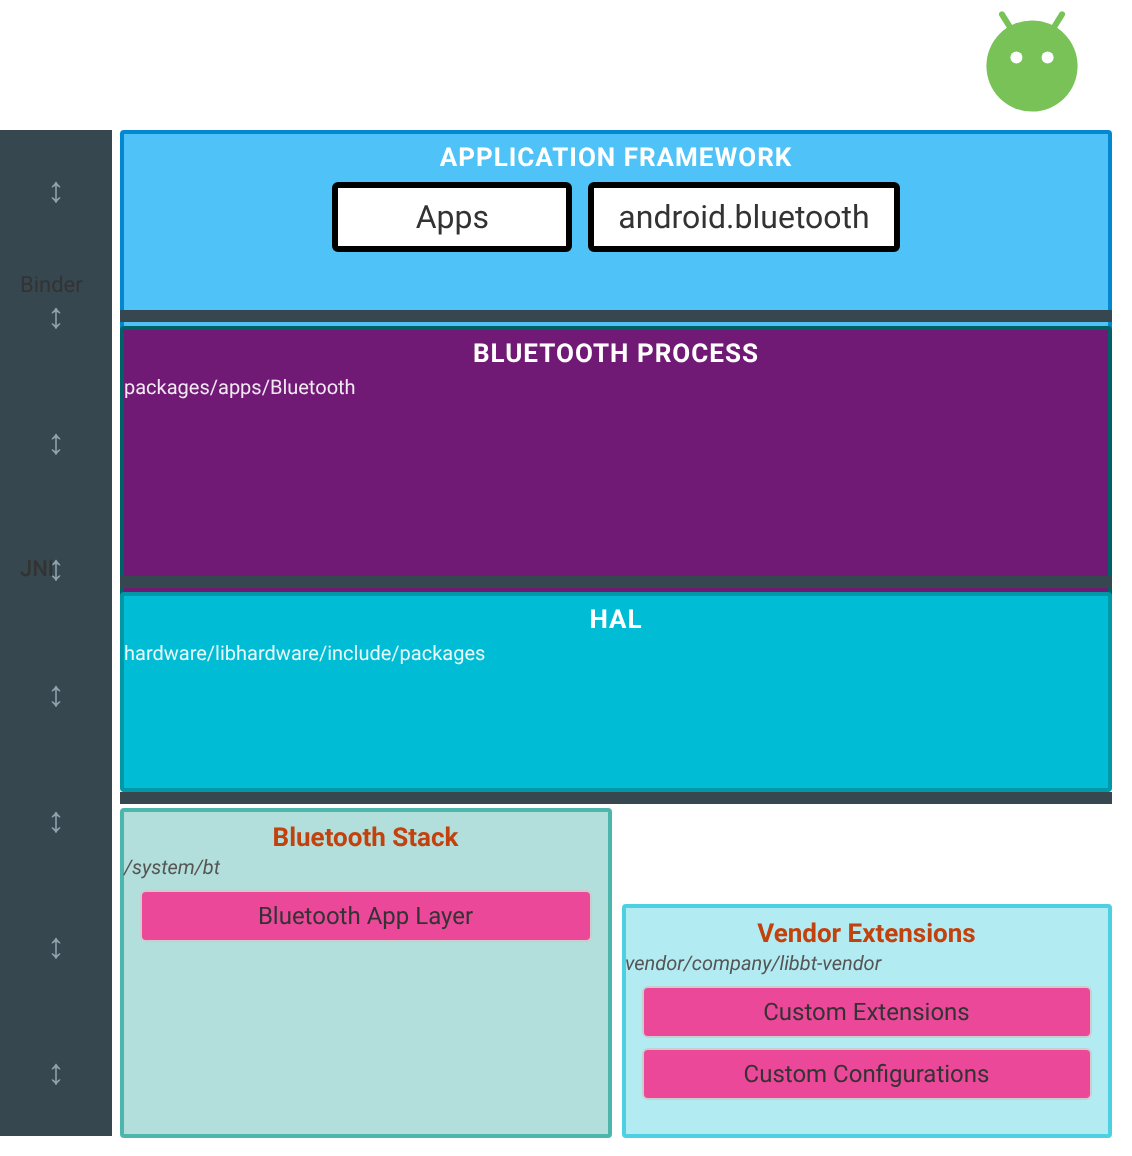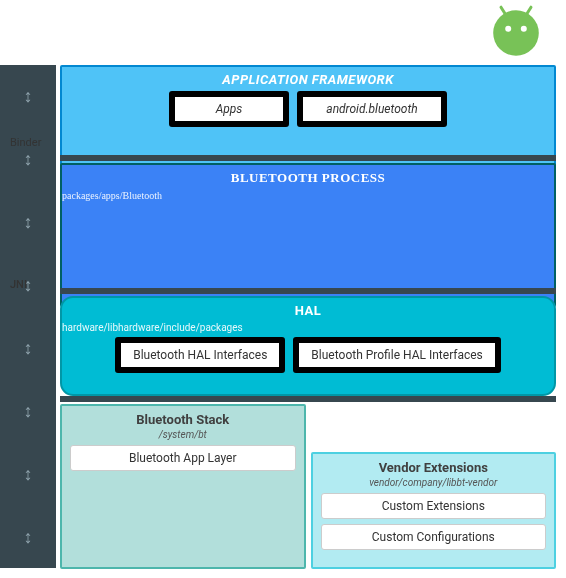--- a/index.html
+++ b/index.html
@@ -55,82 +55,80 @@
       right: 10px;
     }
 
     
     .app-framework {
       top: 65px;
       height: 108px;
       background: #4fc3f7;
       border: 2px solid #0288d1;
       border-radius: 2px;
-      font-style: italic;
     }
 
     .section-title {
       text-align: center;
       font-size: 13px;
       font-weight: bold;
       color: #fff;
       padding: 5px 0 4px 0;
       letter-spacing: 0.5px;
     }
 
     .section-boxes {
       display: flex;
       gap: 8px;
       padding: 0 10px;
       justify-content: center;
     }
 
     .box {
       background: #fff;
-      border: 6px solid #000000;
+      border: 3px solid #000000;
       border-radius: 3px;
       padding: 5px 12px;
-      font-size: 12px;
+      font-size: 16px;
       color: #333;
       text-align: center;
       min-width: 120px;
     }
 
     .box-wide {
       min-width: 150px;
     }
 
     
     .bt-process {
       top: 163px;
       height: 144px;
-      background: #3b82f6;
+      background: #701a75;
       border: 2px solid #006064;
       border-radius: 2px;
-      font-family: Liberation Serif, serif;
     }
 
     .bt-process .section-title {
       color: #fff;
     }
 
     .subtitle {
       text-align: left;
       font-size: 10px;
       color: rgba(255,255,255,0.9);
       margin-bottom: 4px;
     }
 
     
     .hal-section {
       top: 296px;
       height: 100px;
       background: #00bcd4;
       border: 2px solid #0097a7;
-      border-radius: 13px;
+      border-radius: 2px;
     }
 
     .hal-section .section-title {
       color: #fff;
     }
 
     
     .bottom-row {
       position: absolute;
       top: 404px;
@@ -154,34 +152,34 @@
       background: #b2ebf2;
       border: 2px solid #4dd0e1;
       border-radius: 2px;
       margin-top: 48px;
     }
 
     .bottom-section-title {
       text-align: center;
       font-size: 13px;
       font-weight: bold;
-      color: #404040;
+      color: #c2410c;
       padding: 6px 0 2px 0;
     }
 
     .bottom-subtitle {
-      text-align: center;
+      text-align: left;
       font-size: 10px;
       color: #555;
       margin-bottom: 5px;
       font-style: italic;
     }
 
     .bottom-box {
-      background: #ffffff;
+      background: #ec4899;
       border: 1px solid #ccc;
       border-radius: 3px;
       padding: 5px 6px;
       font-size: 12px;
       color: #333;
       text-align: center;
       margin: 0 8px 5px 8px;
     }
 
     
@@ -266,24 +264,20 @@
   <div class="section bt-process">
     <div class="section-title">BLUETOOTH PROCESS</div>
     <div class="subtitle">packages/apps/Bluetooth</div>
   </div>
 
   <div class="divider-line divider-2"></div>
 
   <div class="section hal-section">
     <div class="section-title">HAL</div>
     <div class="subtitle">hardware/libhardware/include/packages</div>
-    <div class="section-boxes">
-      <div class="box">Bluetooth HAL Interfaces</div>
-      <div class="box">Bluetooth Profile HAL Interfaces</div>
-    </div>
   </div>
 
   <div class="divider-line divider-3"></div>
 
   <div class="bottom-row">
 
     <div class="bt-stack">
       <div class="bottom-section-title">Bluetooth Stack</div>
       <div class="bottom-subtitle">/system/bt</div>
       <div class="bottom-box">Bluetooth App Layer</div>

